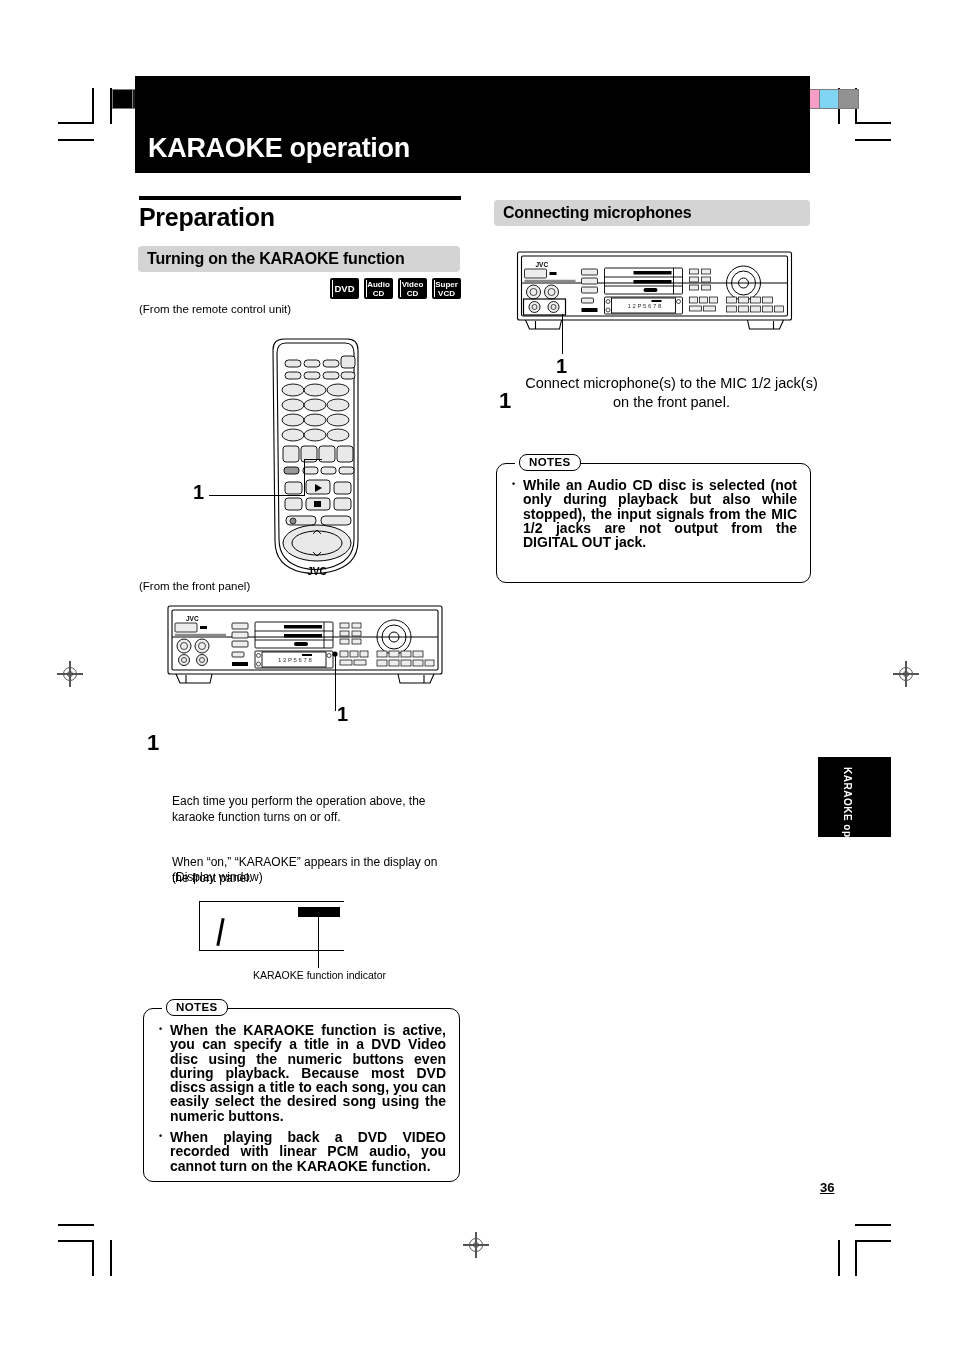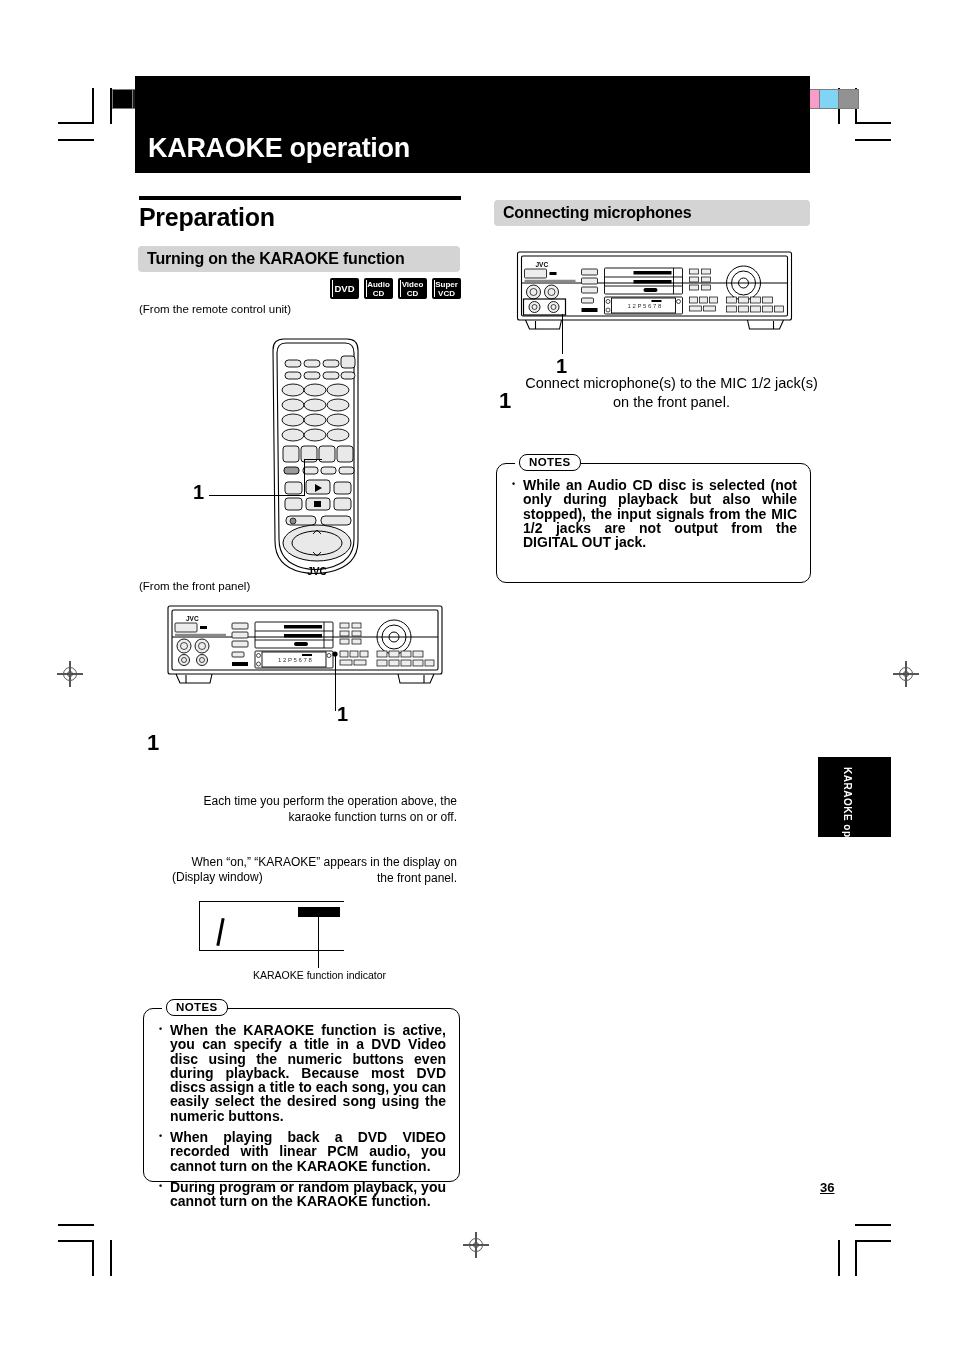--- a/index.html
+++ b/index.html
@@ -145,21 +145,20 @@
   }
   .step-body {
     position: absolute;
     font-size: 14.5px;
     line-height: 19px;
   }
   .sub-body {
     position: absolute;
     font-size: 12px;
     line-height: 16px;
-    text-align: right;
   }
 
   
   .notes {
     position: absolute;
     border: 1.6px solid #000;
     border-radius: 10px;
     box-sizing: border-box;
   }
   .notes-tab {
@@ -561,21 +560,20 @@
   </div>
   <div class="lead" style="left:318px; top:911px; width:1.2px; height:57px;"></div>
   <div class="disp-caption" style="left:253px; top:969px;">KARAOKE function indicator</div>
 
   <div class="notes" style="left:143px; top:1008px; width:317px; height:174px;">
     <div class="notes-mask" style="width:62px;"></div>
     <div class="notes-tab">NOTES</div>
     <ul class="notes-list">
       <li>When the KARAOKE function is active, you can specify a title in a DVD Video disc using the numeric buttons even during playback. Because most DVD discs assign a title to each song, you can easily select the desired song using the numeric buttons.</li>
       <li>When playing back a DVD VIDEO recorded with linear PCM audio, you cannot turn on the KARAOKE function.</li>
-      <li>During program or random playback, you cannot turn on the KARAOKE function.</li>
     </ul>
   </div>
 
   <div class="h2-band" style="left:494px; top:200px; width:316px;"></div>
   <div class="h2-text" style="left:503px; top:204px;">Connecting microphones</div>
 
   <svg class="illus" style="left:512px; top:250px;" width="285" height="82" viewBox="0 0 278 82">
     <g fill="none" stroke="#000" stroke-width="1.1">
       <rect x="2" y="2" width="274" height="68" rx="2"></rect>
       <rect x="6" y="6" width="266" height="60" rx="1.5"></rect>

